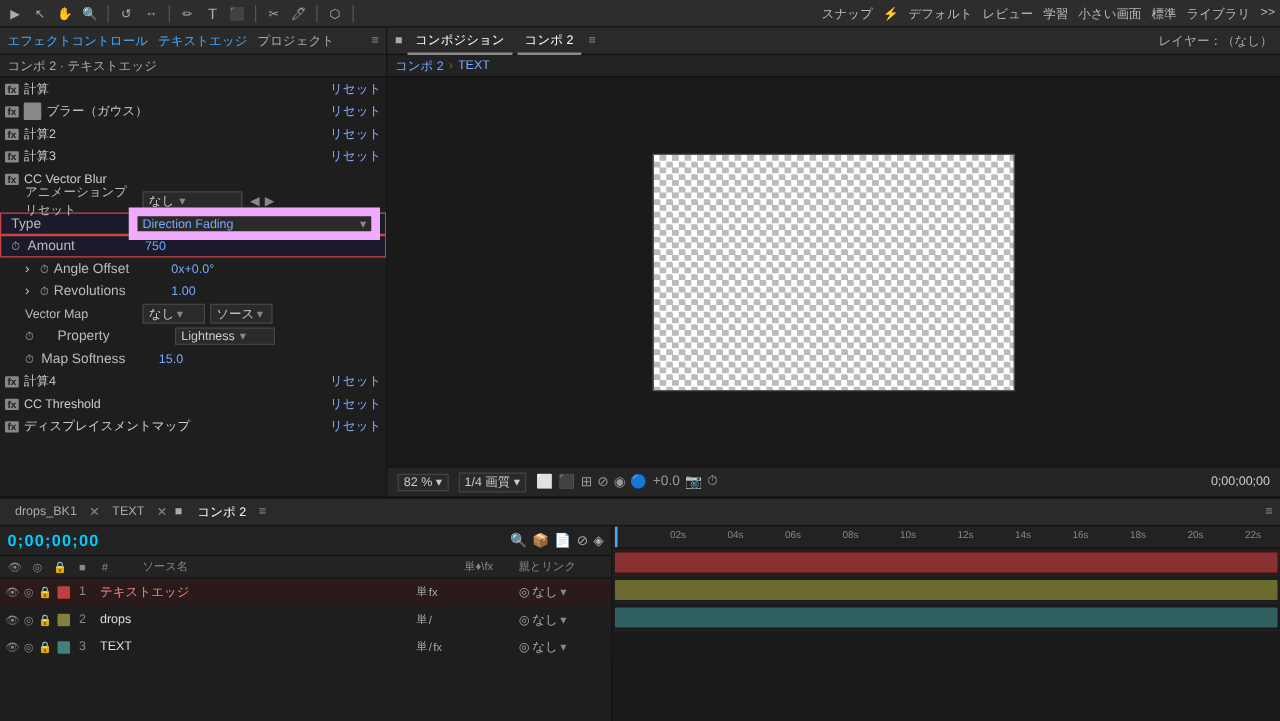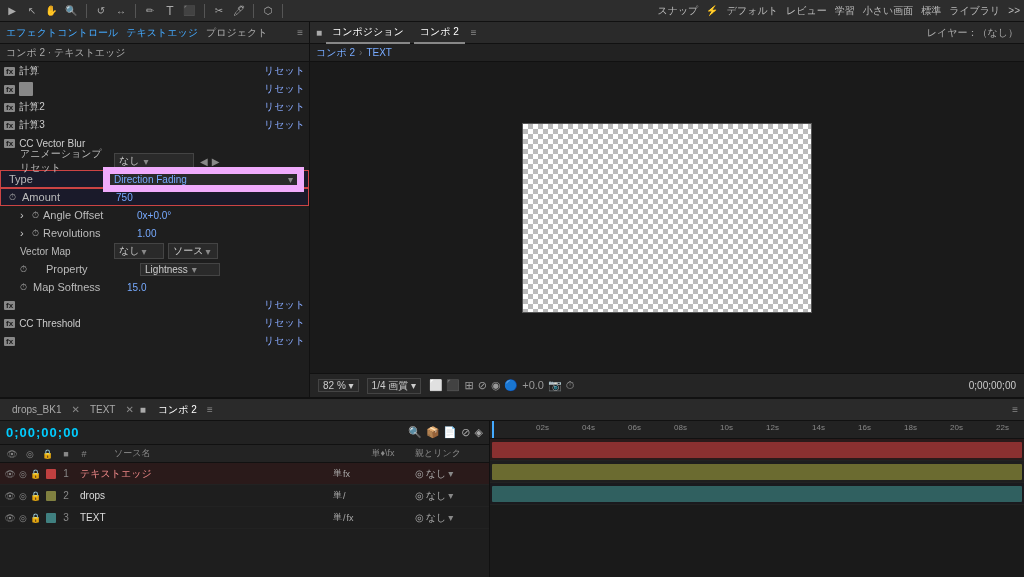--- a/index.html
+++ b/index.html
@@ -425,20 +425,21 @@
 
       <div class="effect-row">
         <span class="fx-badge">fx</span>
         <span class="effect-name">計算</span>
         <span class="effect-reset">リセット</span>
       </div>
 
       <div class="effect-row">
         <span class="fx-badge">fx</span>
         <span style="width:14px;height:14px;background:#888;border-radius:1px;display:inline-block;margin-right:2px;"></span>
+        <span class="effect-name">ブラー（ガウス）</span>
         <span class="effect-reset">リセット</span>
       </div>
 
       <div class="effect-row">
         <span class="fx-badge">fx</span>
         <span class="effect-name">計算2</span>
         <span class="effect-reset">リセット</span>
       </div>
 
       <div class="effect-row">
@@ -514,31 +515,33 @@
       </div>
 
       <div class="prop-row">
         <span class="prop-icon">⏱</span>
         <span class="prop-label" style="margin-left:2px;">Map Softness</span>
         <span class="prop-value">15.0</span>
       </div>
 
       <div class="effect-row">
         <span class="fx-badge">fx</span>
+        <span class="effect-name">計算4</span>
         <span class="effect-reset">リセット</span>
       </div>
 
       <div class="effect-row">
         <span class="fx-badge">fx</span>
         <span class="effect-name">CC Threshold</span>
         <span class="effect-reset">リセット</span>
       </div>
 
       <div class="effect-row">
         <span class="fx-badge">fx</span>
+        <span class="effect-name">ディスプレイスメントマップ</span>
         <span class="effect-reset">リセット</span>
       </div>
 
     </div>
   </div>
 
   <div class="right-panel">
     <div class="comp-header">
       <span style="color:#aaa;font-size:10px;">■</span>
       <span class="comp-tab active">コンポジション</span>

